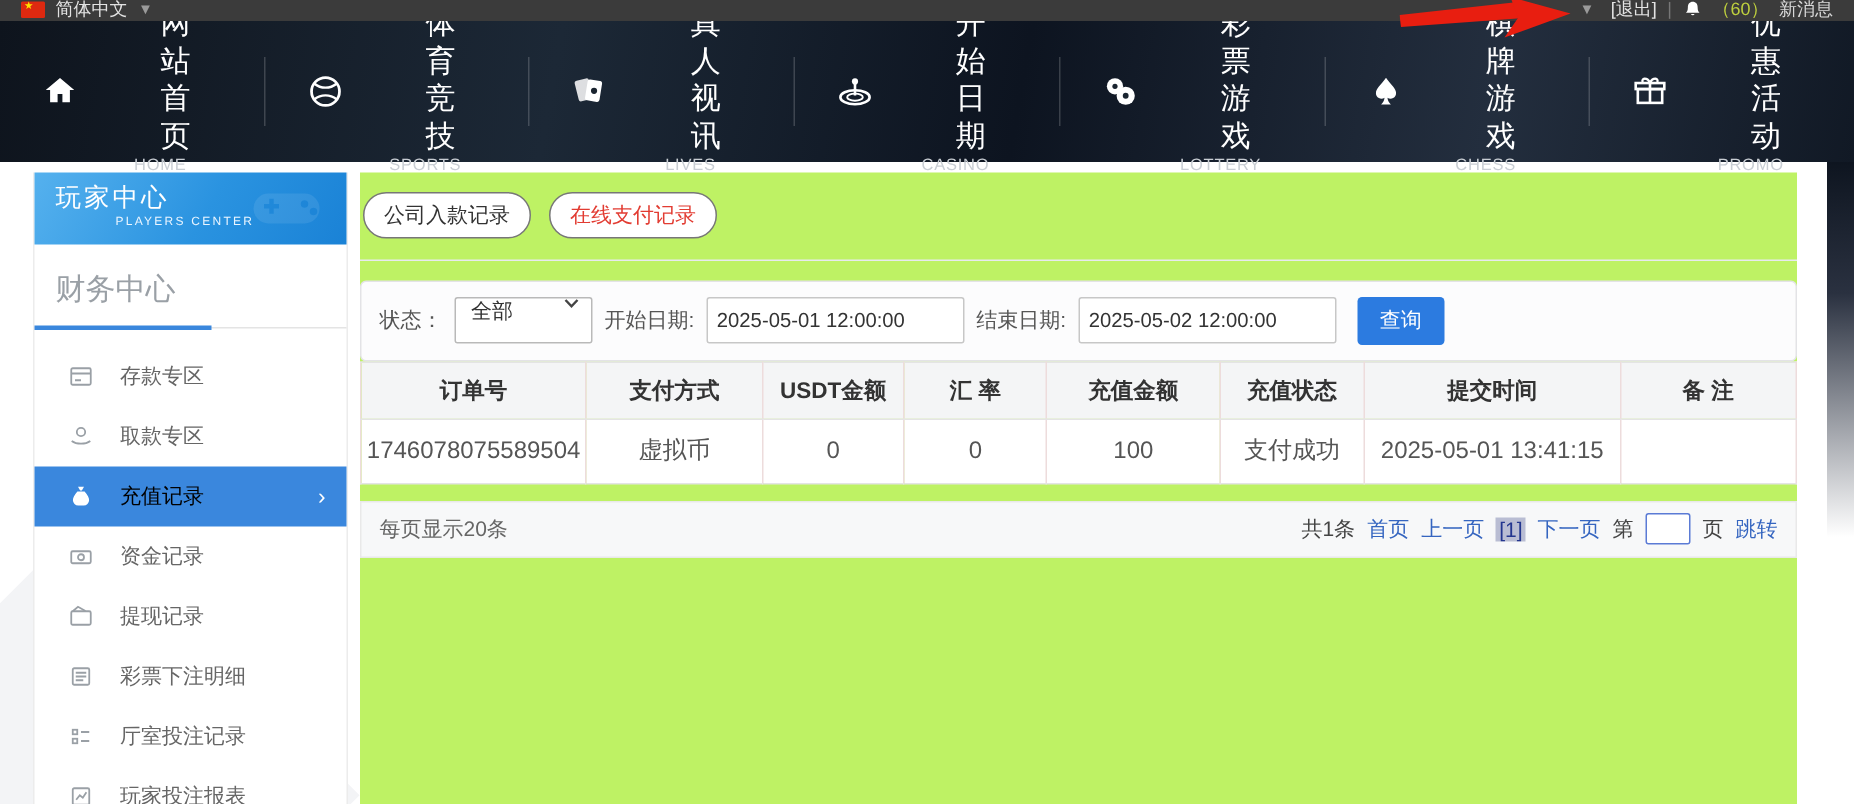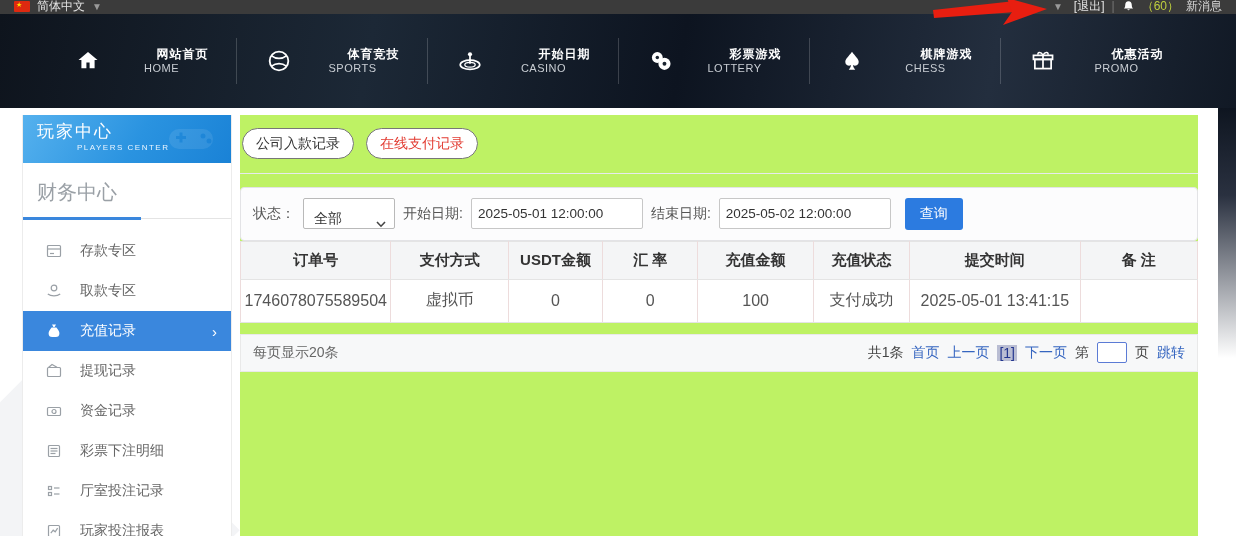--- a/index.html
+++ b/index.html
@@ -22,21 +22,21 @@
   .annotation-arrow { position:absolute; left:933px; top:-2px; width:116px; height:28px; z-index:60; }
 
   
   .navbar { height:94px; background:linear-gradient(100deg,#0e141d 0%,#1c2836 30%,#0d1420 55%,#232e3e 80%,#111925 100%);
             display:flex; align-items:center; justify-content:center; position:relative; z-index:4; }
   .nav-item { display:flex; align-items:center; gap:12px; padding:0 27px; height:46px; cursor:pointer;
               border-right:1px solid rgba(255,255,255,.18); }
   .nav-item:last-child { border-right:none; }
   .nav-icon { width:30px; height:26px; display:flex; align-items:center; justify-content:center; }
   .nav-text { display:flex; flex-direction:column; align-items:center; line-height:1.25; }
-  .nav-zh { color:#fff; font-size:12px; font-weight:bold; letter-spacing:1px;margin-left:42px; }
+  .nav-zh { color:#fff; font-size:20px; font-weight:normal; letter-spacing:1px;margin-left:42px; }
   .nav-en { color:#c9ced4; font-size:11px; letter-spacing:.5px; }
 
   
   .page { position:relative; z-index:1; display:flex; align-items:stretch; padding:7px 38px 0 22px; gap:8px;
           height:428px; }
   .deco { position:absolute; background:#f3f4f6; z-index:0; }
   .deco1 { left:-60px; bottom:-90px; width:260px; height:220px; transform:rotate(45deg); }
   .deco2 { left:660px; bottom:-110px; width:260px; height:220px; transform:rotate(45deg); background:#f6f7f9; }
   .right-dark-strip { position:absolute; right:0; top:108px; width:18px; height:250px; z-index:2;
                       background:linear-gradient(180deg,#0e1520 0%,#2a3140 35%,rgba(255,255,255,0) 100%); }
@@ -48,35 +48,35 @@
                padding:6px 12px 0 14px; position:relative; overflow:hidden; }
   .sb-title { color:#fff; font-size:17px; letter-spacing:2px; line-height:22px; }
   .sb-subtitle { color:#eaf5ff; font-size:8px; letter-spacing:1.5px;padding-left:40px; }
   .sb-gamepad { position:absolute; right:8px; top:4px; opacity:.35; }
   .sb-section { position:relative; padding:16px 0 12px 14px; color:#9aa0a6; font-size:20px; border-bottom:1px solid #e4e4e4; }
   .sb-section-bar { position:absolute; left:0; bottom:-2px; width:118px; height:3px; background:#3a87dd; }
   .sb-menu { padding-top:12px; }
   .sb-item { height:40px; display:flex; align-items:center; gap:18px; padding:0 14px 0 22px; cursor:pointer; color:#666; }
   .sb-item .sb-label { font-size:14px; }
   .sb-item.active { background:#3a87dd; color:#fff; }
-  .sb-item.active .sb-label { color:#ffffff; }
+  .sb-item.active .sb-label { color:#000000; }
   .sb-ico { width:17px; height:17px; display:flex; align-items:center; justify-content:center; }
   .sb-arrow { margin-left:auto; color:#fff; font-size:15px; line-height:1; }
 
   
   .main { flex:1; display:flex; flex-direction:column; position:relative; z-index:1; background:#bef264; }
   .tabs-row { display:flex; gap:12px; padding:13px 2px 14px 2px; border-bottom:1px solid #e7eaee; }
   .pill { border:1px solid #777; border-radius:17px; padding:6px 13px; font-size:14px; color:#333;
           background:#fff; cursor:pointer; line-height:1.2; }
   .pill.active { color:#e23c32; }
   .filter-panel { margin-top:13px; border:1px solid #e3e3e6; border-radius:4px; background:#fcfcfd;
                   display:flex; align-items:center; gap:8px; padding:10px 12px; }
   .f-label { color:#555; font-size:14px; }
   .select-box { width:92px; height:31px; border:1px solid #b9b9b9; border-radius:2px; background:#fff;
-                display:flex; align-items:flex-end; justify-content:space-between; padding:0 8px 0 10px;
+                display:flex; align-items:flex-start; justify-content:space-between; padding:0 8px 0 10px;
                 font-size:14px; color:#333; cursor:pointer; }
   .date-input { width:172px; height:31px; border:1px solid #c7c7c7; border-radius:2px; font-size:13.5px;
                 color:#333; padding:0 6px; font-family:Liberation Sans, sans-serif; }
   .search-btn { height:32px; padding:0 15px; margin-left:6px; background:#2c7be0; color:#fff; border:none;
                 border-radius:3px; font-size:14px; cursor:pointer; font-family:inherit; }
 
   table.records { width:100%; border-collapse:collapse; table-layout:fixed; }
   .records th { height:38px; background:#f4f5f6; color:#333; font-size:15px; font-weight:bold;
                 border-top:1px solid #e4e4e4; border-bottom:1px solid #e4e4e4; border-right:1px solid #eddcdc; }
   .records th:first-child, .records td:first-child { border-left:1px solid #eddcdc; }
@@ -146,20 +146,33 @@
         </svg>
     </span>
     <span class="nav-text">
         <span class="nav-zh">体育竞技</span>
         <span class="nav-en">SPORTS</span>
       </span>
   </div>
   <div class="nav-item">
     <span class="nav-icon">
       <svg width="26" height="26" viewBox="0 0 24 24">
+          <rect x="4" y="4.5" width="9" height="13" rx="1.5" transform="rotate(-14 8.5 11)" fill="#fff" opacity=".85"></rect>
+          <rect x="10" y="5" width="9" height="13" rx="1.5" transform="rotate(9 14.5 11.5)" fill="#fff"></rect>
+          <circle cx="14.8" cy="11.6" r="1.9" fill="#1a2430"></circle>
+        </svg>
+    </span>
+    <span class="nav-text">
+        <span class="nav-zh">真人视讯</span>
+        <span class="nav-en">LIVES</span>
+      </span>
+  </div>
+  <div class="nav-item">
+    <span class="nav-icon">
+      <svg width="26" height="26" viewBox="0 0 24 24">
           <ellipse cx="12" cy="15.5" rx="9" ry="4.3" fill="none" stroke="#fff" stroke-width="1.6"></ellipse>
           <ellipse cx="12" cy="15.5" rx="4.8" ry="2.2" fill="none" stroke="#fff" stroke-width="1.2"></ellipse>
           <line x1="12" y1="14.5" x2="12" y2="7" stroke="#fff" stroke-width="1.6"></line>
           <circle cx="12" cy="5.8" r="1.9" fill="#fff"></circle>
         </svg>
     </span>
     <span class="nav-text">
         <span class="nav-zh">开始日期</span>
         <span class="nav-en">CASINO</span>
       </span>
@@ -252,34 +265,34 @@
             <svg width="16" height="16" viewBox="0 0 16 16">
               <path d="M6 1.5h4L8.6 4H7.4zM5.6 4.6h4.8c2 2.4 3 4 3 5.9A3.6 3.6 0 0 1 9.8 14H6.2a3.6 3.6 0 0 1-3.6-3.5c0-1.9 1-3.5 3-5.9z" fill="#fff"></path>
             </svg>
           </span>
         <span class="sb-label">充值记录</span>
         <span class="sb-arrow">›</span>
       </div>
       <div class="sb-item">
         <span class="sb-ico">
             <svg width="16" height="16" viewBox="0 0 16 16" fill="none" stroke="#9aa0a6" stroke-width="1.2">
+              <rect x="1.5" y="4.5" width="13" height="8" rx="1"></rect>
+              <circle cx="8" cy="8.5" r="2"></circle>
+            </svg>
+          </span>
+        <span class="sb-label">资金记录</span>
+      </div>
+      <div class="sb-item">
+        <span class="sb-ico">
+            <svg width="16" height="16" viewBox="0 0 16 16" fill="none" stroke="#9aa0a6" stroke-width="1.2">
               <rect x="1.5" y="4.5" width="13" height="9" rx="1"></rect>
               <path d="M2.5 4.5l3.5-3 5 2.8"></path>
             </svg>
           </span>
         <span class="sb-label">提现记录</span>
-      </div>
-      <div class="sb-item">
-        <span class="sb-ico">
-            <svg width="16" height="16" viewBox="0 0 16 16" fill="none" stroke="#9aa0a6" stroke-width="1.2">
-              <rect x="1.5" y="4.5" width="13" height="8" rx="1"></rect>
-              <circle cx="8" cy="8.5" r="2"></circle>
-            </svg>
-          </span>
-        <span class="sb-label">资金记录</span>
       </div>
       <div class="sb-item">
         <span class="sb-ico">
             <svg width="16" height="16" viewBox="0 0 16 16" fill="none" stroke="#9aa0a6" stroke-width="1.2">
               <rect x="2.5" y="2.5" width="11" height="11" rx="1"></rect>
               <line x1="4.5" y1="5.5" x2="11.5" y2="5.5"></line>
               <line x1="4.5" y1="8" x2="11.5" y2="8"></line>
               <line x1="4.5" y1="10.5" x2="9.5" y2="10.5"></line>
             </svg>
           </span>

